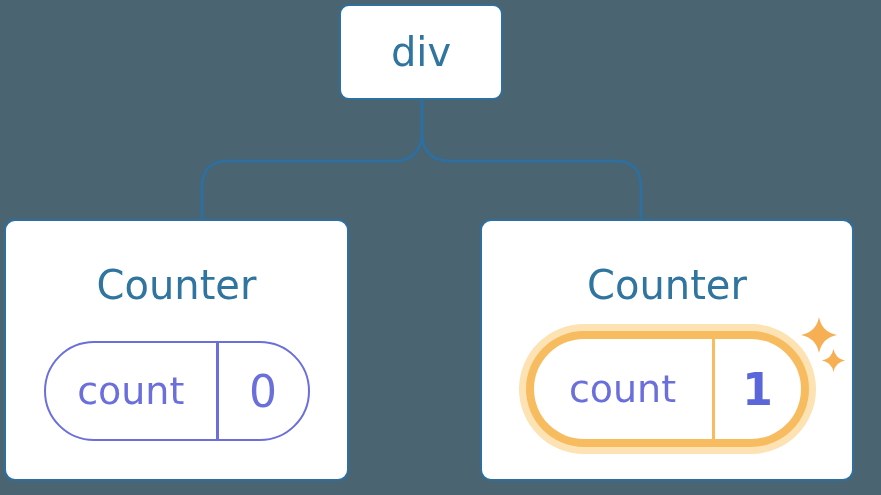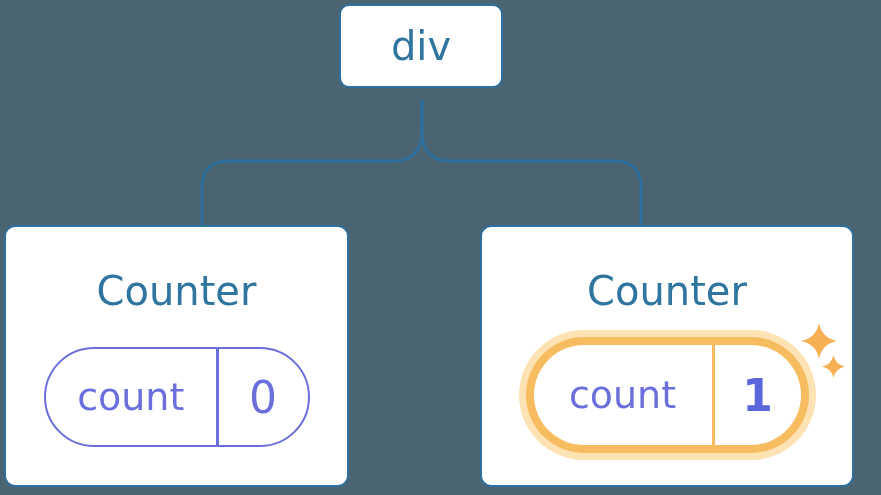--- a/index.html
+++ b/index.html
@@ -8,29 +8,29 @@
     background:#4B6471;
     font-family:"DejaVu Sans","Liberation Sans",sans-serif;
     overflow:hidden;
   }
   .canvas{position:relative;width:881px;height:495px;background:#4B6471;}
 
   .connector{position:absolute;left:0;top:0;width:881px;height:495px;pointer-events:none;}
   .connector path{fill:none;stroke:#2E6F9D;stroke-width:3;}
 
   .node{
-    position:absolute;left:339px;top:4px;width:164px;height:84px;
+    position:absolute;left:339px;top:4px;width:164px;height:96px;
     box-sizing:border-box;background:#FFFFFF;
     border:2.5px solid #2E6F9D;border-radius:10px;
     display:flex;align-items:center;justify-content:center;
   }
   .node-label{color:#30759F;font-size:40px;}
 
   .card{
-    position:absolute;top:225px;height:262px;box-sizing:border-box;
+    position:absolute;top:219px;height:262px;box-sizing:border-box;
     background:#FFFFFF;border:2.5px solid #2E6F9D;border-radius:11px;
     display:flex;flex-direction:column;align-items:center;
   }
   .card-left{left:4px;width:345px;}
   .card-right{left:480px;width:374px;}
 
   .card-title{
     margin-top:42px;height:44px;line-height:44px;
     font-size:40px;color:#30759F;text-align:center;
   }

